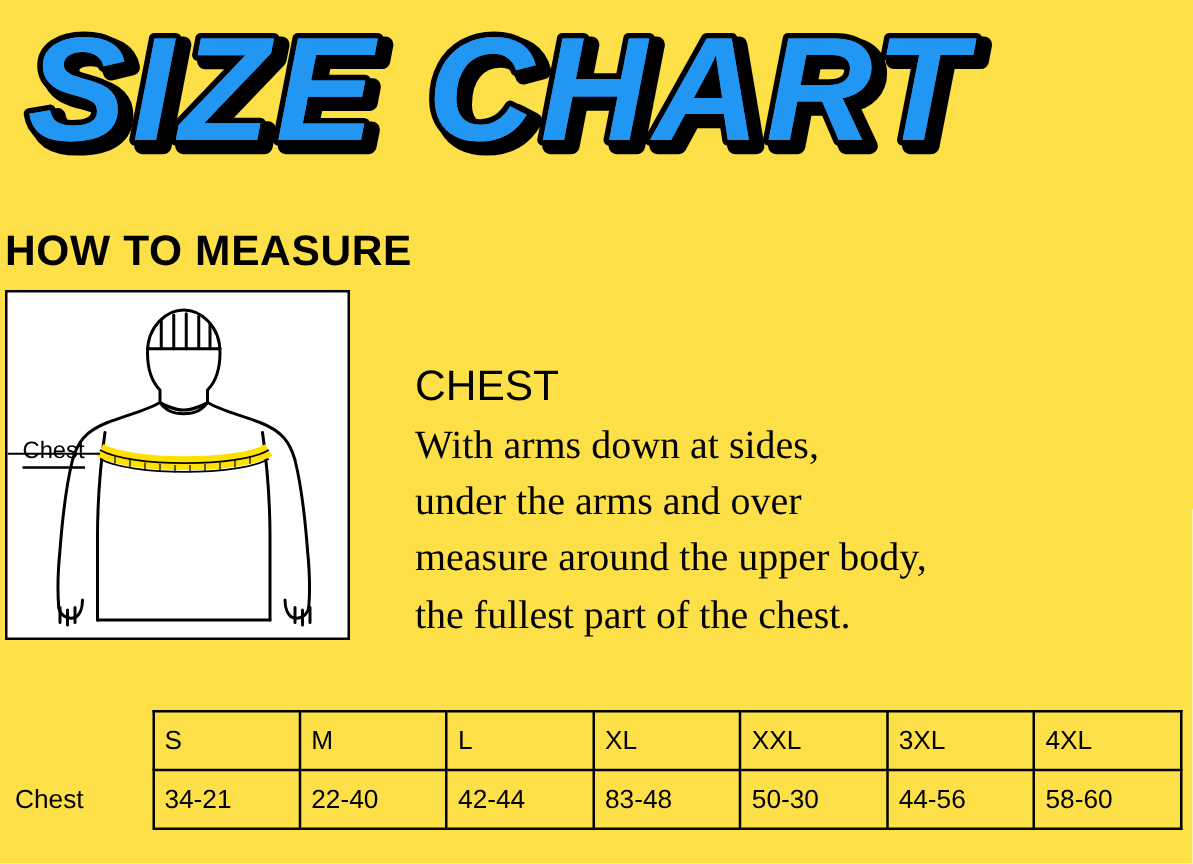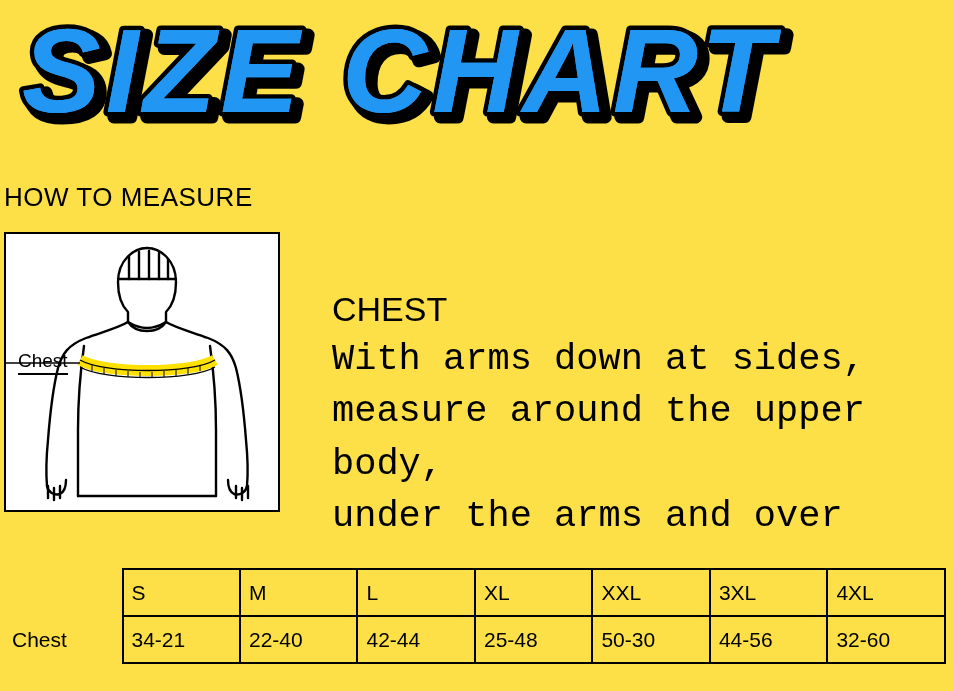--- a/index.html
+++ b/index.html
@@ -27,22 +27,22 @@
     width: 954px;
     height: 140px;
   }
   .title-svg { display: block; }
 
   
   .how-to {
     position: absolute;
     left: 4px;
     top: 182px;
-    font-size: 26px;
-    font-weight: normal;
+    font-size: 34px;
+    font-weight: bold;
     letter-spacing: 0.5px;
     color: #000;
     font-family: "Liberation Sans", sans-serif;
   }
 
   
   .figure-box {
     position: absolute;
     left: 4px;
     top: 232px;
@@ -72,24 +72,24 @@
     width: 610px;
   }
   .desc-title {
     font-size: 34px;
     color: #000;
     line-height: 1.25;
     margin-bottom: 2px;
     font-family: "Liberation Sans", sans-serif;
   }
   .desc-body {
-    font-size: 37px;
+    font-size: 32px;
     color: #000;
     line-height: 1.42;
-    font-family: Liberation Mono, monospace;
+    font-family: Liberation Serif, serif;
   }
 
   
   .table-wrap {
     position: absolute;
     left: 0px;
     top: 568px;
     width: 954px;
   }
   table.size-table {
@@ -190,22 +190,23 @@
       <line x1="0" y1="129" x2="74" y2="129" stroke="#000000" stroke-width="1.6"></line>
     </svg>
   </div>
 
   <div class="chest-label">Chest</div>
 
   <div class="desc">
     <div class="desc-title">CHEST</div>
     <div class="desc-body">
       <div>With arms down at sides,</div>
+      <div>under the arms and over</div>
       <div>measure around the upper body,</div>
-      <div>under the arms and over</div>
+      <div>the fullest part of the chest.</div>
     </div>
   </div>
 
   <div class="table-wrap">
     <table class="size-table">
       <colgroup>
         <col class="c-label">
         <col class="c-size">
           <col class="c-size">
           <col class="c-size">
@@ -223,22 +224,22 @@
           <td>XL</td>
           <td>XXL</td>
           <td>3XL</td>
           <td>4XL</td>
         </tr>
         <tr>
           <td class="rowhead">Chest</td>
           <td>34-21</td>
           <td>22-40</td>
           <td>42-44</td>
-          <td>25-48</td>
+          <td>83-48</td>
           <td>50-30</td>
           <td>44-56</td>
-          <td>32-60</td>
+          <td>58-60</td>
         </tr>
       </tbody>
     </table>
   </div>
 
 </div>
 
 </body></html>

